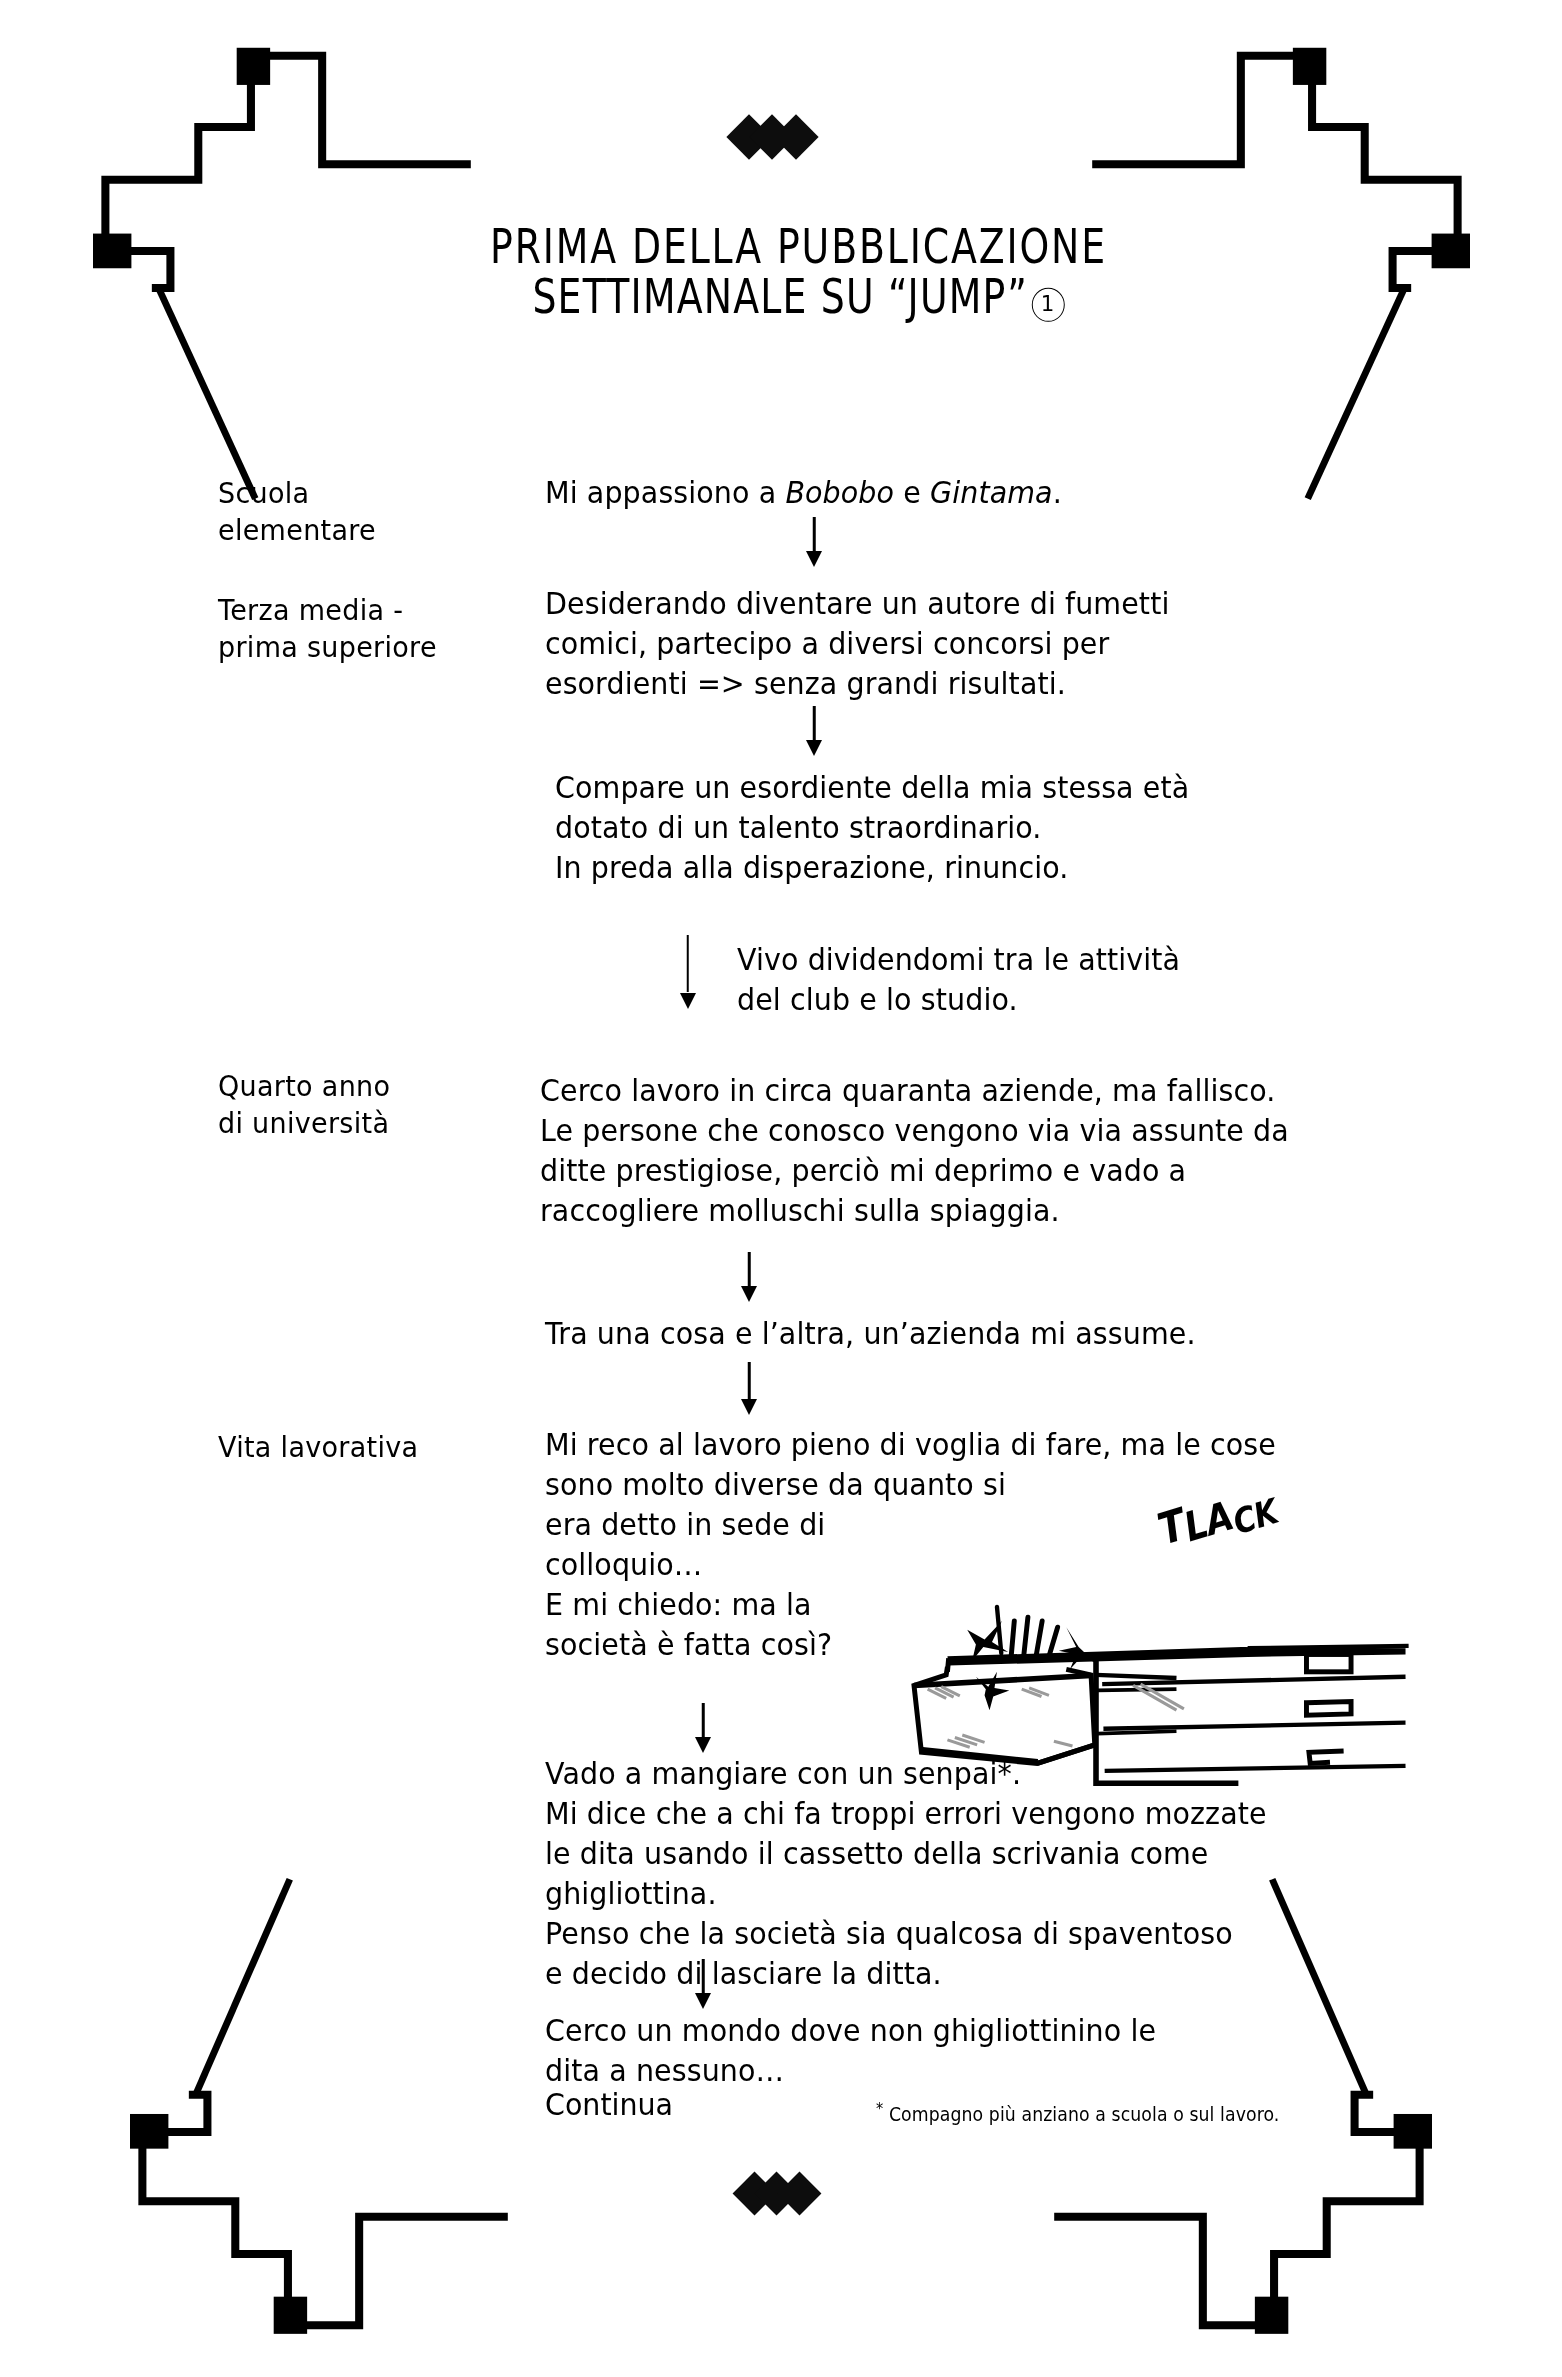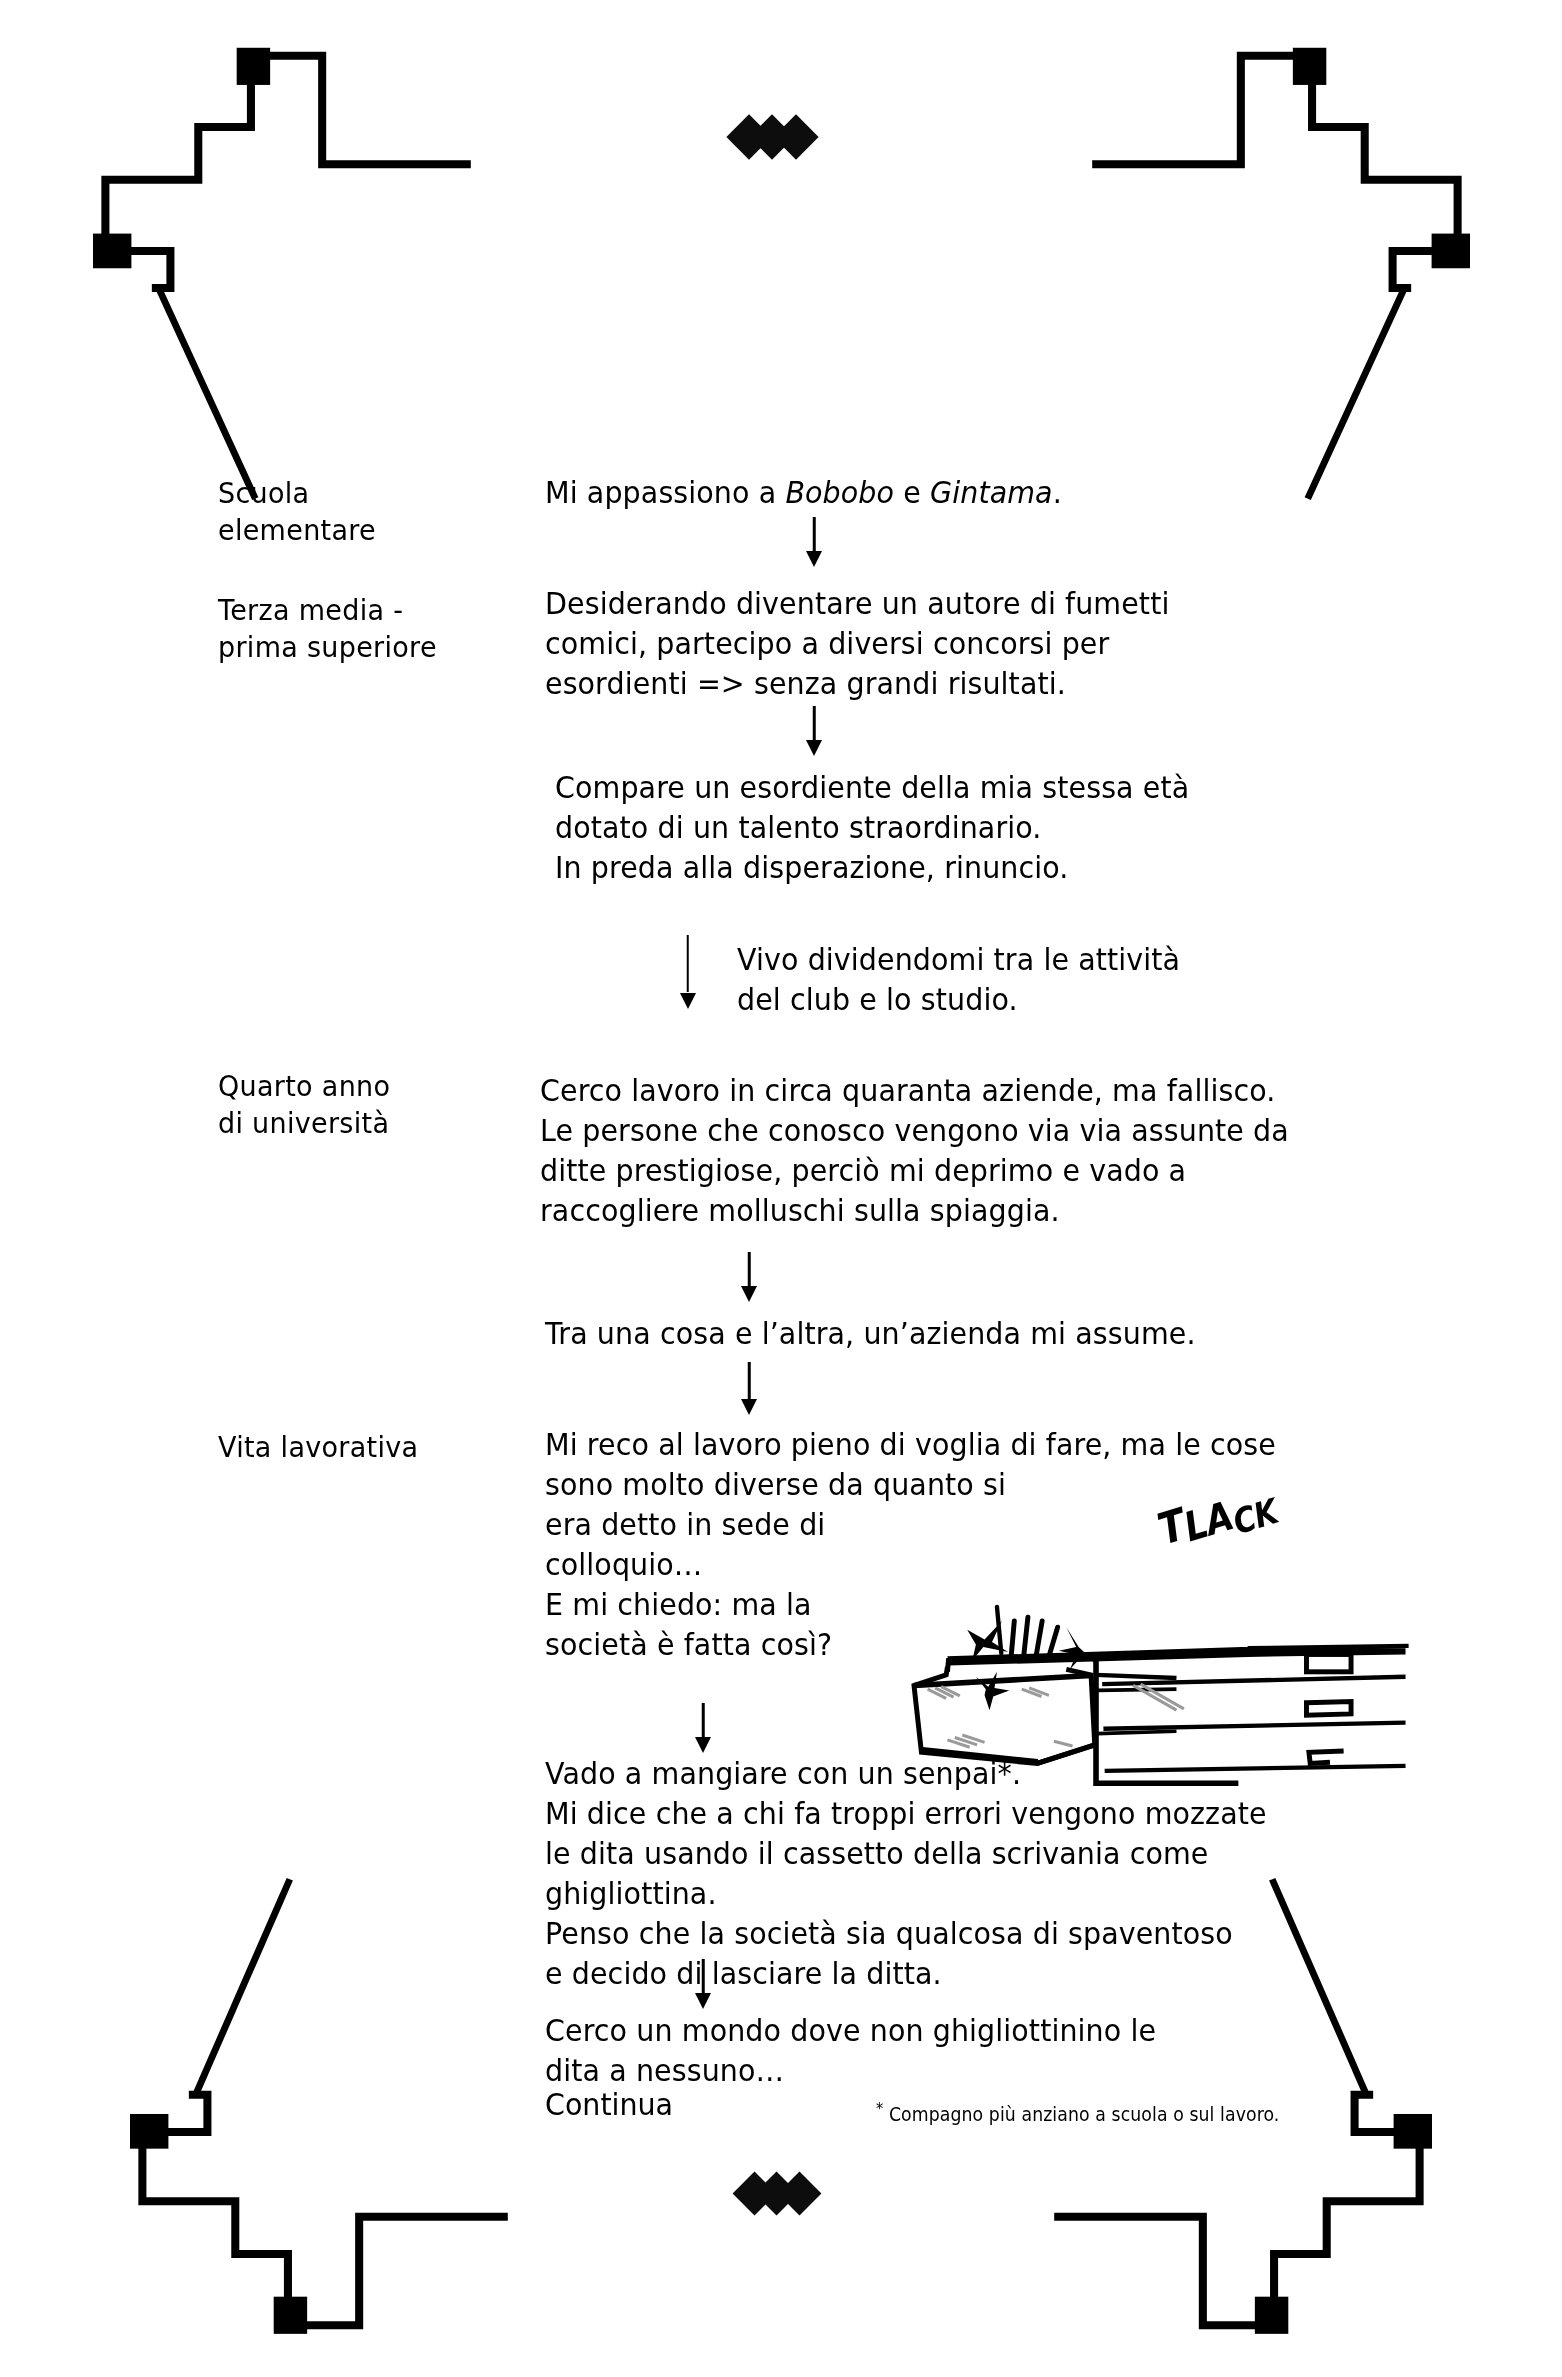--- a/index.html
+++ b/index.html
@@ -155,20 +155,24 @@
       <path d="M 105 408 L 262 750" stroke="#000" stroke-width="11" fill="none"></path>
     </svg>
   </div>
 
   <div class="diamonds" style="left:737px;top:121px;">
     <span class="diamond dm-top"></span>
     <span class="diamond dm-top"></span>
     <span class="diamond dm-top"></span>
   </div>
 
+  <div class="title-block">
+    <span class="title-line l1">PRIMA DELLA PUBBLICAZIONE</span>
+    <span class="title-line l2"><span>SETTIMANALE SU “JUMP”</span><span class="circled">1</span></span>
+  </div>
 
   <div class="content">
 
     <div class="label" style="left:218px;top:17.3px;">Scuola<br>elementare</div>
     <div class="para" style="left:545px;top:15px;">Mi appassiono a <i>Bobobo</i> e <i>Gintama</i>.</div>
 
     <div class="arrow" style="left:805px;top:59px;width:18.6px;height:50px;">
       <div class="shaft" style="height:35px;"></div>
         <div class="head"></div>
     </div>

